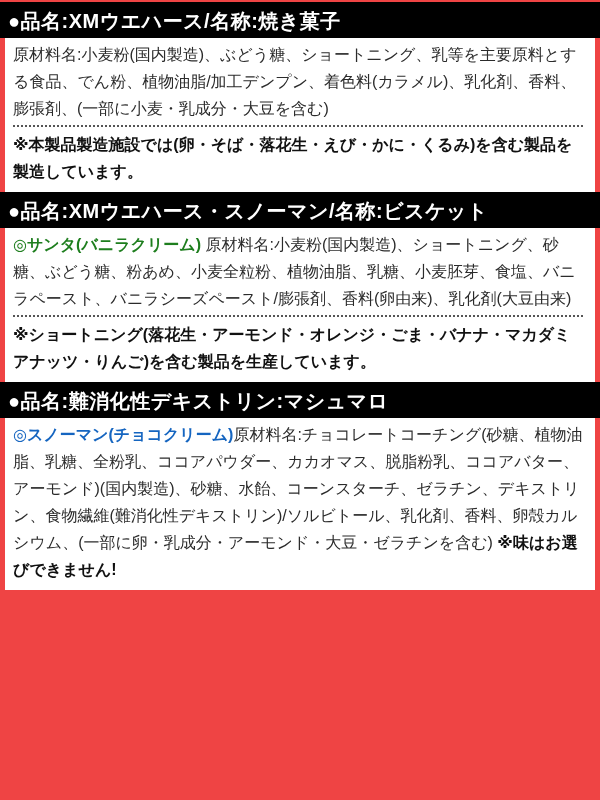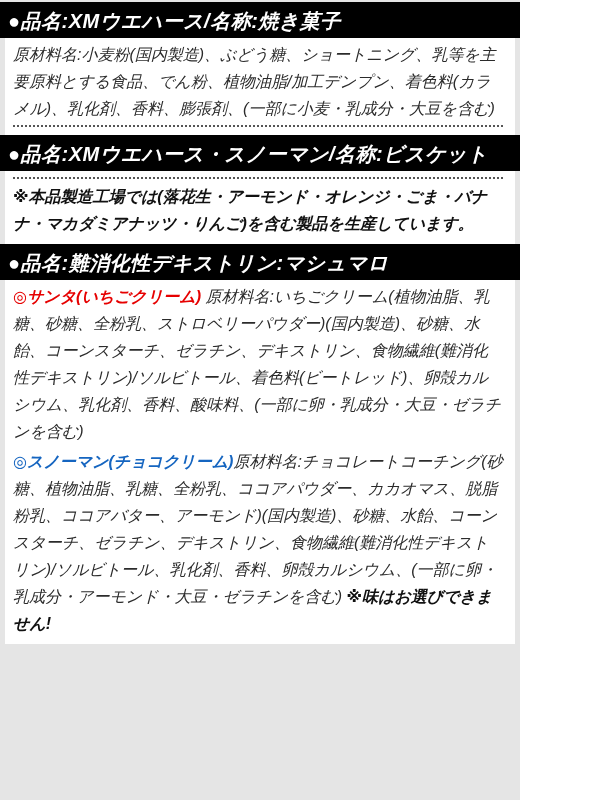--- a/index.html
+++ b/index.html
@@ -1,23 +1,22 @@
 <!DOCTYPE html>
 <html lang="ja"><head>
 <meta charset="utf-8">
 <style>
   html,body { margin:0; padding:0; }
   .page {
-    width:520px; height:800px;
-    background:#e5e5e5;
+    width:600px; height:800px;
+    background:#ef4444;
     overflow:hidden;
     font-family:"Liberation Sans","DejaVu Sans",sans-serif;
     box-sizing:border-box;
     padding-top:2px;
-    font-style:italic;
   }
   .sec-header {
     background:#000000;
     color:#ffffff;
     font-weight:bold;
     font-size:20px;
     line-height:24px;
     padding:7px 8px 5px 8px;
     letter-spacing:0.5px;
   }
@@ -42,33 +41,34 @@
 </head>
 <body>
 
 <div class="page">
 
   <section>
     <div class="sec-header">●品名:XMウエハース/名称:焼き菓子</div>
     <div class="panel">
       <p>原材料名:小麦粉(国内製造)、ぶどう糖、ショートニング、乳等を主要原料とする食品、でん粉、植物油脂/加工デンプン、着色料(カラメル)、乳化剤、香料、膨張剤、(一部に小麦・乳成分・大豆を含む)</p>
       <div class="dotted"></div>
+      <p class="note">※本製品製造施設では(卵・そば・落花生・えび・かに・くるみ)を含む製品を製造しています。</p>
     </div>
   </section>
 
   <section>
     <div class="sec-header">●品名:XMウエハース・スノーマン/名称:ビスケット</div>
     <div class="panel">
+      <p><span class="lead" style="color: rgb(30, 126, 30);">◎サンタ(バニラクリーム)</span><span> 原材料名:小麦粉(国内製造)、ショートニング、砂糖、ぶどう糖、粉あめ、小麦全粒粉、植物油脂、乳糖、小麦胚芽、食塩、バニラペースト、バニラシーズペースト/膨張剤、香料(卵由来)、乳化剤(大豆由来)</span></p>
       <div class="dotted"></div>
-      <p class="note">※本品製造工場では(落花生・アーモンド・オレンジ・ごま・バナナ・マカダミアナッツ・りんご)を含む製品を生産しています。</p>
+      <p class="note">※ショートニング(落花生・アーモンド・オレンジ・ごま・バナナ・マカダミアナッツ・りんご)を含む製品を生産しています。</p>
     </div>
   </section>
 
   <section>
     <div class="sec-header">●品名:難消化性デキストリン:マシュマロ</div>
     <div class="panel">
-      <p><span class="lead" style="color: rgb(230, 0, 0);">◎サンタ(いちごクリーム)</span><span> 原材料名:いちごクリーム(植物油脂、乳糖、砂糖、全粉乳、ストロベリーパウダー)(国内製造)、砂糖、水飴、コーンスターチ、ゼラチン、デキストリン、食物繊維(難消化性デキストリン)/ソルビトール、着色料(ビートレッド)、卵殻カルシウム、乳化剤、香料、酸味料、(一部に卵・乳成分・大豆・ゼラチンを含む)</span></p>
       <p><span class="lead" style="color: rgb(21, 101, 192);">◎スノーマン(チョコクリーム)</span><span>原材料名:チョコレートコーチング(砂糖、植物油脂、乳糖、全粉乳、ココアパウダー、カカオマス、脱脂粉乳、ココアバター、アーモンド)(国内製造)、砂糖、水飴、コーンスターチ、ゼラチン、デキストリン、食物繊維(難消化性デキストリン)/ソルビトール、乳化剤、香料、卵殻カルシウム、(一部に卵・乳成分・アーモンド・大豆・ゼラチンを含む) </span><span class="warn">※味はお選びできません!</span></p>
 
     </div>
   </section>
 
 </div>
 
 </body></html>

